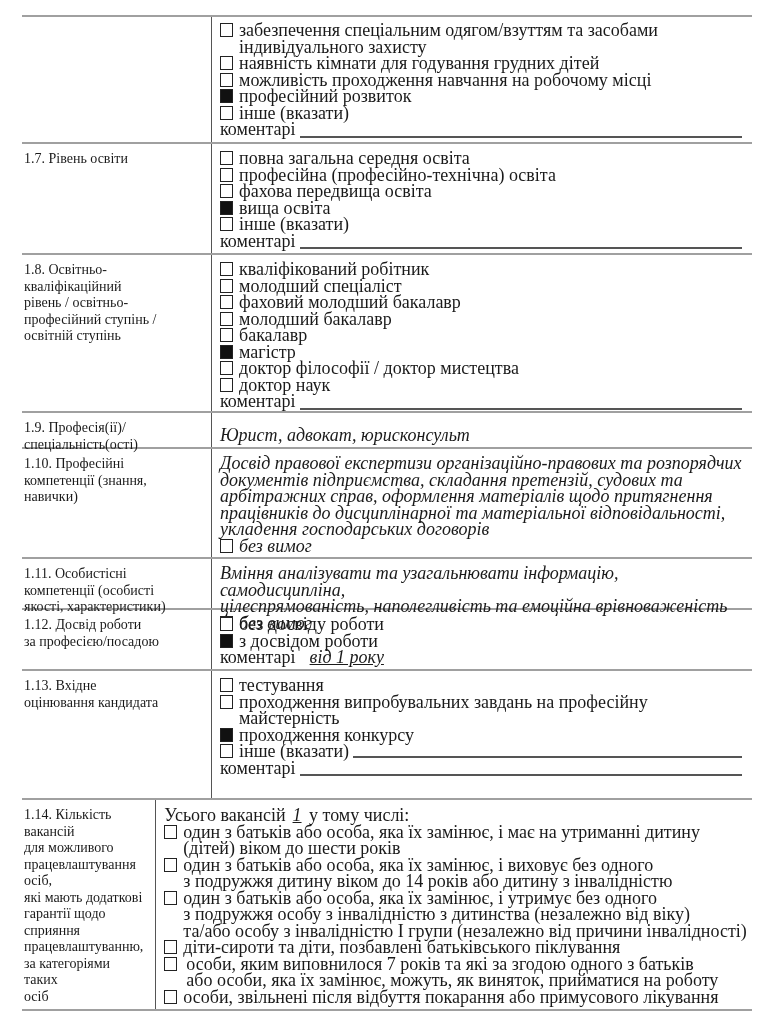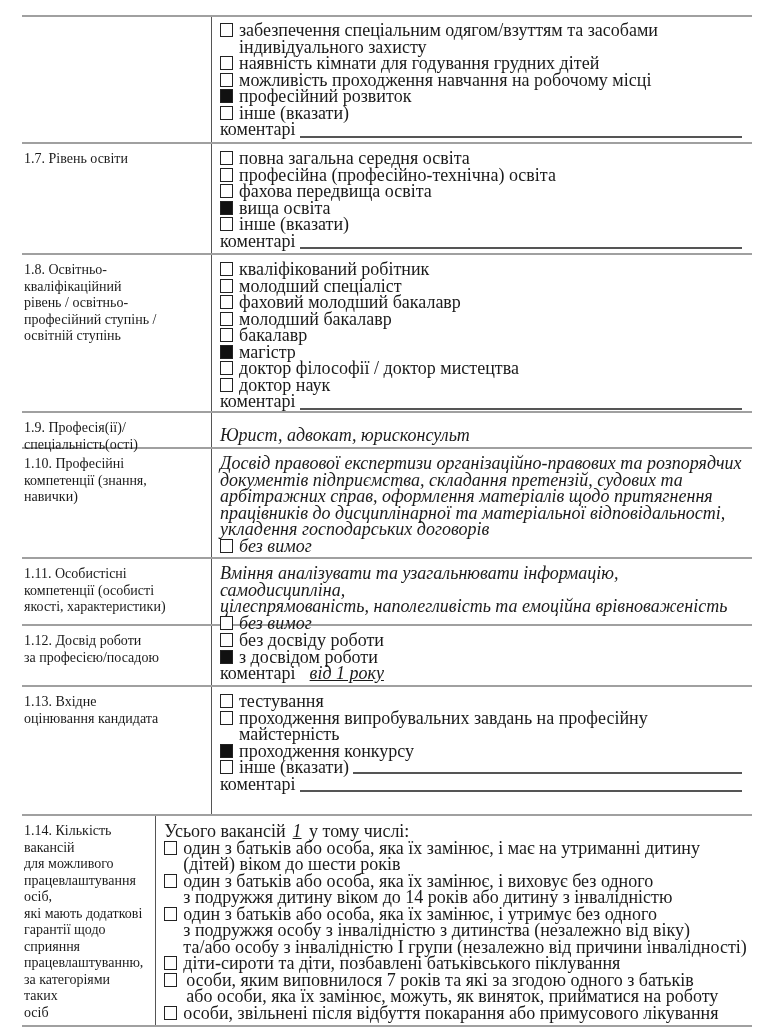--- a/index.html
+++ b/index.html
@@ -179,21 +179,21 @@
       <div>арбітражних справ, оформлення матеріалів щодо притягнення</div>
       <div>працівників до дисциплінарної та матеріальної відповідальності,</div>
       <div>укладення господарських договорів</div>
       <div class="opt">
         <span class="cb"></span>
         <span class="opt-text">без вимог</span>
       </div>
     </div>
   </div>
 
-  <div class="row" style="height:67px;justify-content:space-between;">
+  <div class="row" style="height:51px;justify-content:space-between;">
     <div class="label">
       <div>1.11. Особистісні</div>
       <div>компетенції (особисті</div>
       <div>якості, характеристики)</div>
     </div>
     <div class="content italic">
       <div>Вміння аналізувати та узагальнювати інформацію, самодисципліна,</div>
       <div>цілеспрямованість, наполегливість та емоційна врівноваженість</div>
       <div class="opt">
         <span class="cb"></span>

